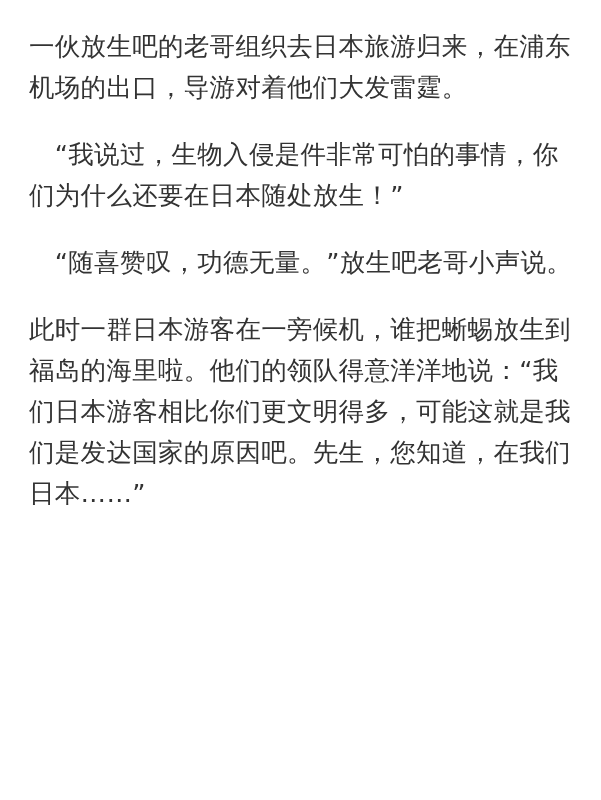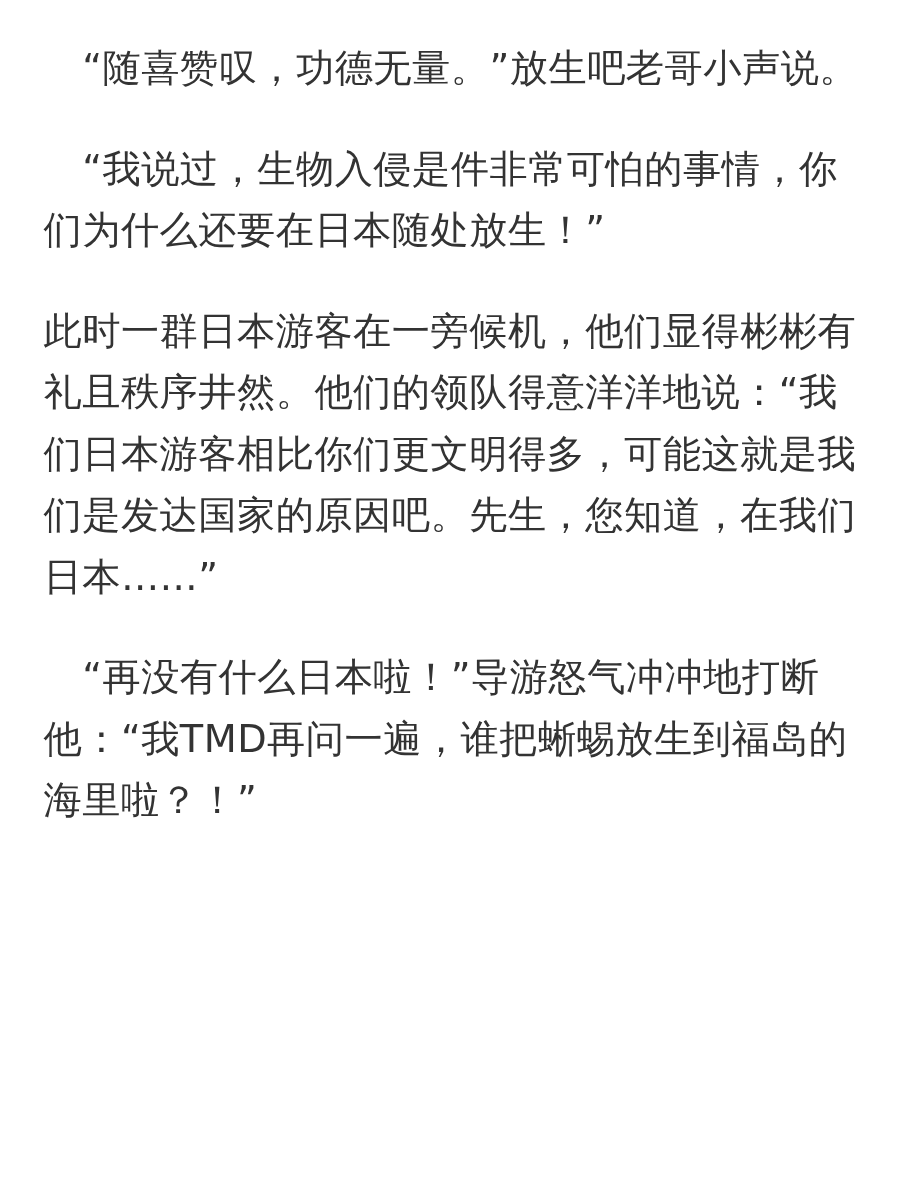--- a/index.html
+++ b/index.html
@@ -33,17 +33,17 @@
     text-indent: 0;
   }
   .para:last-child {
     margin-bottom: 0;
   }
 </style>
 </head>
 <body>
 
 <div id="article">
+  <p class="para">一伙放生吧的老哥组织去日本旅游归来，在浦东机场的出口，导游对着他们大发雷霆。</p>
+  <p class="para indent">　“我说过，生物入侵是件非常可怕的事情，你们为什么还要在日本随处放生！”</p>
   <p class="para indent">　“随喜赞叹，功德无量。”放生吧老哥小声说。</p>
-  <p class="para indent">　“我说过，生物入侵是件非常可怕的事情，你们为什么还要在日本随处放生！”</p>
-  <p class="para">此时一群日本游客在一旁候机，他们显得彬彬有礼且秩序井然。他们的领队得意洋洋地说：“我们日本游客相比你们更文明得多，可能这就是我们是发达国家的原因吧。先生，您知道，在我们日本……”</p>
-  <p class="para indent">　“再没有什么日本啦！”导游怒气冲冲地打断他：“我TMD再问一遍，谁把蜥蜴放生到福岛的海里啦？！”</p>
+  <p class="para">此时一群日本游客在一旁候机，谁把蜥蜴放生到福岛的海里啦。他们的领队得意洋洋地说：“我们日本游客相比你们更文明得多，可能这就是我们是发达国家的原因吧。先生，您知道，在我们日本……”</p>
 </div>
 
 </body></html>

